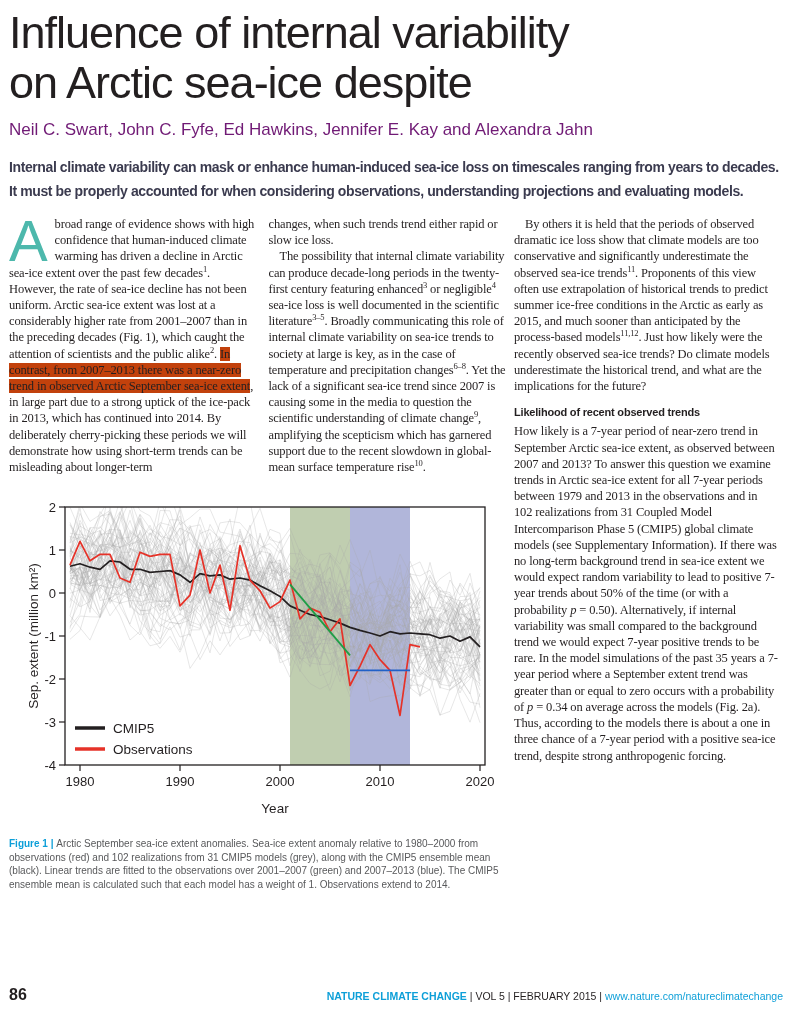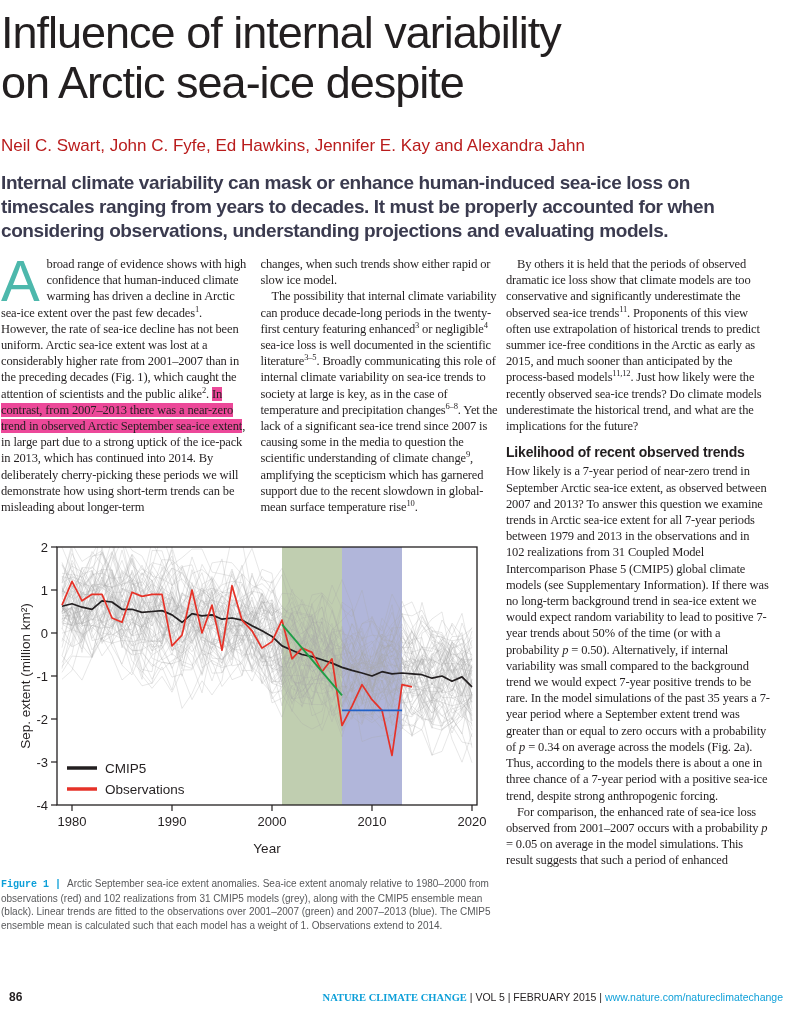--- a/index.html
+++ b/index.html
@@ -1,45 +1,45 @@
 <!DOCTYPE html>
 <html><head>
 <meta charset="utf-8">
 <style>
   html,body{margin:0;padding:0;background:#e8e8e8;}
   .page{width:792px;height:1011px;background:#ffffff;position:relative;overflow:hidden;
         font-family:"Liberation Sans",sans-serif;color:#231f20;margin:0 auto;}
-  .inner{padding:0 1px;}
+  .inner{padding:0 9px;}
   .title{font-size:45px;line-height:50px;letter-spacing:-1px;font-weight:500;margin-top:8px;color:#231f20;}
-  .authors{margin-top:28px;font-size:17px;color:#b91c1c;font-weight:500;}
-  .standfirst{margin-top:15px;font-size:19px;line-height:24px;font-weight:bold;color:#3b3b4f;letter-spacing:-0.4px;width:774px;}
+  .authors{margin-top:12px;font-size:17px;color:#701a75;font-weight:500;}
+  .standfirst{margin-top:15px;font-size:14px;line-height:24px;font-weight:bold;color:#3b3b4f;letter-spacing:-0.4px;width:774px;}
   .bodywrap{display:flex;margin-top:13px;}
   .leftregion{width:505px;}
   .twocols{display:flex;gap:14px;}
   .col{flex:1;}
   .col3{width:264px;}
   .body-text{font-family:"Liberation Serif",serif;font-size:12.5px;line-height:16.2px;letter-spacing:-0.15px;color:#231f20;text-align:left;}
   .body-text p{margin:0;}
   .body-text p.indent{text-indent:11px;}
   sup{font-size:68%;line-height:0;vertical-align:super;}
-  .hl{background:#ec4899;}
+  .hl{background:#c2410c;}
   .b{font-weight:normal;}
   .dropcap{float:left;font-family:"Liberation Sans",sans-serif;font-size:58px;line-height:44px;color:#4db8ac;margin:3px 7px 0 0;font-weight:500;}
-  .subhead{font-family:"Liberation Sans",sans-serif;font-size:14px;font-weight:bold;letter-spacing:-0.2px;margin:10px 0 3px 0;color:#231f20;}
+  .subhead{font-family:"Liberation Sans",sans-serif;font-size:11px;font-weight:bold;letter-spacing:-0.2px;margin:10px 0 3px 0;color:#231f20;}
   .figure{margin-top:12px;}
   .figure svg{display:block;margin-left:18px;}
   .tick{font:13px "Liberation Sans",sans-serif;fill:#231f20;}
   .axis{font:13.5px "Liberation Sans",sans-serif;fill:#231f20;}
   .legend{font:13.5px "Liberation Sans",sans-serif;fill:#231f20;}
   .caption{margin-top:10px;width:506px;font-size:10px;line-height:13.6px;color:#58595b;letter-spacing:0;}
-  .caption .figlabel{color:#0d9fd8;font-weight:bold;font-family:Liberation Mono, monospace;}
+  .caption .figlabel{color:#0d9fd8;font-weight:bold;}
   .footer{position:absolute;left:9px;right:9px;bottom:7px;display:flex;justify-content:space-between;align-items:baseline;font-size:11px;}
-  .pageno{font-weight:bold;font-size:12px;color:#231f20;}
+  .pageno{font-weight:bold;font-size:16px;color:#231f20;}
   .journalline{font-size:10.5px;letter-spacing:0;}
-  .jname{color:#0d9fd8;font-weight:bold;font-family:Liberation Serif, serif;}
+  .jname{color:#0d9fd8;font-weight:bold;}
   .jmeta{color:#231f20;font-weight:500;margin-top:22px;}
   .jurl{color:#0d9fd8;text-decoration:none;margin-top:20px;}
 </style>
 </head>
 <body>
 
 <div class="page">
   <div class="inner">
     <h1 class="title" style="margin:8px 0 0 0;">
       <span style="display:block">Influence of internal variability</span>
@@ -48,21 +48,21 @@
     <div class="authors">Neil C. Swart, John C. Fyfe, Ed Hawkins, Jennifer E. Kay and Alexandra Jahn</div>
     <div class="standfirst">Internal climate variability can mask or enhance human-induced sea-ice loss on timescales ranging from years to decades. It must be properly accounted for when considering observations, understanding projections and evaluating models.</div>
 
     <div class="bodywrap">
       <div class="leftregion">
         <div class="twocols">
           <div class="col body-text">
             <p><span class="dropcap">A</span><span>broad range of evidence shows with high confidence that human-induced climate warming has driven a decline in Arctic sea-ice extent over the past few decades<sup>1</sup>. However, the rate of sea-ice decline has not been uniform. Arctic sea-ice extent was lost at a considerably higher rate from 2001–2007 than in the preceding decades (Fig. 1), which caught the attention of scientists and the public alike<sup>2</sup>. <span class="hl">In contrast, from 2007–2013 there was a near-zero trend in observed Arctic September sea-ice extent</span>, in large part due to a strong uptick of the ice-pack in 2013, which has continued into 2014. By deliberately cherry-picking these periods we will demonstrate how using short-term trends can be misleading about longer-term</span></p>
           </div>
           <div class="col body-text">
-            <p>changes, when such trends show either rapid or slow ice model.</p>
+            <p>changes, when such trends trend either rapid or slow ice loss.</p>
             <p class="indent">The possibility that internal climate variability can produce decade-long periods in the twenty-first century featuring enhanced<sup>3</sup> or negligible<sup>4</sup> sea-ice loss is well documented in the scientific literature<sup>3–5</sup>. Broadly communicating this role of internal climate variability on sea-ice trends to society at large is key, as in the case of temperature and precipitation changes<sup>6–8</sup>. Yet the lack of a significant sea-ice trend since 2007 is causing some in the media to question the scientific understanding of climate change<sup>9</sup>, amplifying the scepticism which has garnered support due to the recent slowdown in global-mean surface temperature rise<sup>10</sup>.</p>
           </div>
         </div>
 
         <div class="figure">
           <svg width="510" height="340" viewBox="0 0 510 340" xmlns="http://www.w3.org/2000/svg">
               <defs>
                 <clipPath id="pc">
                   <rect x="38" y="20" width="420" height="258"></rect>
                 </clipPath>
@@ -182,21 +182,20 @@
           <div class="caption">
             <span class="figlabel">Figure 1 | </span><span><span class="b">Arctic September sea-ice extent anomalies.</span> Sea-ice extent anomaly relative to 1980–2000 from observations (red) and 102 realizations from 31 CMIP5 models (grey), along with the CMIP5 ensemble mean (black). Linear trends are fitted to the observations over 2001–2007 (green) and 2007–2013 (blue). The CMIP5 ensemble mean is calculated such that each model has a weight of 1. Observations extend to 2014.</span>
           </div>
         </div>
       </div>
 
       <div class="col3 body-text">
         <p class="indent">By others it is held that the periods of observed dramatic ice loss show that climate models are too conservative and significantly underestimate the observed sea-ice trends<sup>11</sup>. Proponents of this view often use extrapolation of historical trends to predict summer ice-free conditions in the Arctic as early as 2015, and much sooner than anticipated by the process-based models<sup>11,12</sup>. Just how likely were the recently observed sea-ice trends? Do climate models underestimate the historical trend, and what are the implications for the future?</p>
         <h2 class="subhead">Likelihood of recent observed trends</h2>
         <p>How likely is a 7-year period of near-zero trend in September Arctic sea-ice extent, as observed between 2007 and 2013? To answer this question we examine trends in Arctic sea-ice extent for all 7-year periods between 1979 and 2013 in the observations and in 102 realizations from 31 Coupled Model Intercomparison Phase 5 (CMIP5) global climate models (see Supplementary Information). If there was no long-term background trend in sea-ice extent we would expect random variability to lead to positive 7-year trends about 50% of the time (or with a probability <span style="font-style: italic;">p</span> = 0.50). Alternatively, if internal variability was small compared to the background trend we would expect 7-year positive trends to be rare. In the model simulations of the past 35 years a 7-year period where a September extent trend was greater than or equal to zero occurs with a probability of <span style="font-style: italic;">p</span> = 0.34 on average across the models (Fig. 2a). Thus, according to the models there is about a one in three chance of a 7-year period with a positive sea-ice trend, despite strong anthropogenic forcing.</p>
-        <p class="indent">For comparison, the enhanced rate of sea-ice loss observed from 2001–2007 occurs with a probability <span style="font-style: italic;">p</span> = 0.05 on average in the model simulations. This result suggests that such a period of enhanced</p>
       </div>
     </div>
   </div>
 
   <div class="footer">
     <span class="pageno">86</span>
     <span class="journalline">
       <span class="jname">NATURE CLIMATE CHANGE</span><span class="jmeta"> | VOL 5 | FEBRUARY 2015 | </span><a href="#" class="jurl">www.nature.com/natureclimatechange</a>
     </span>
   </div>

